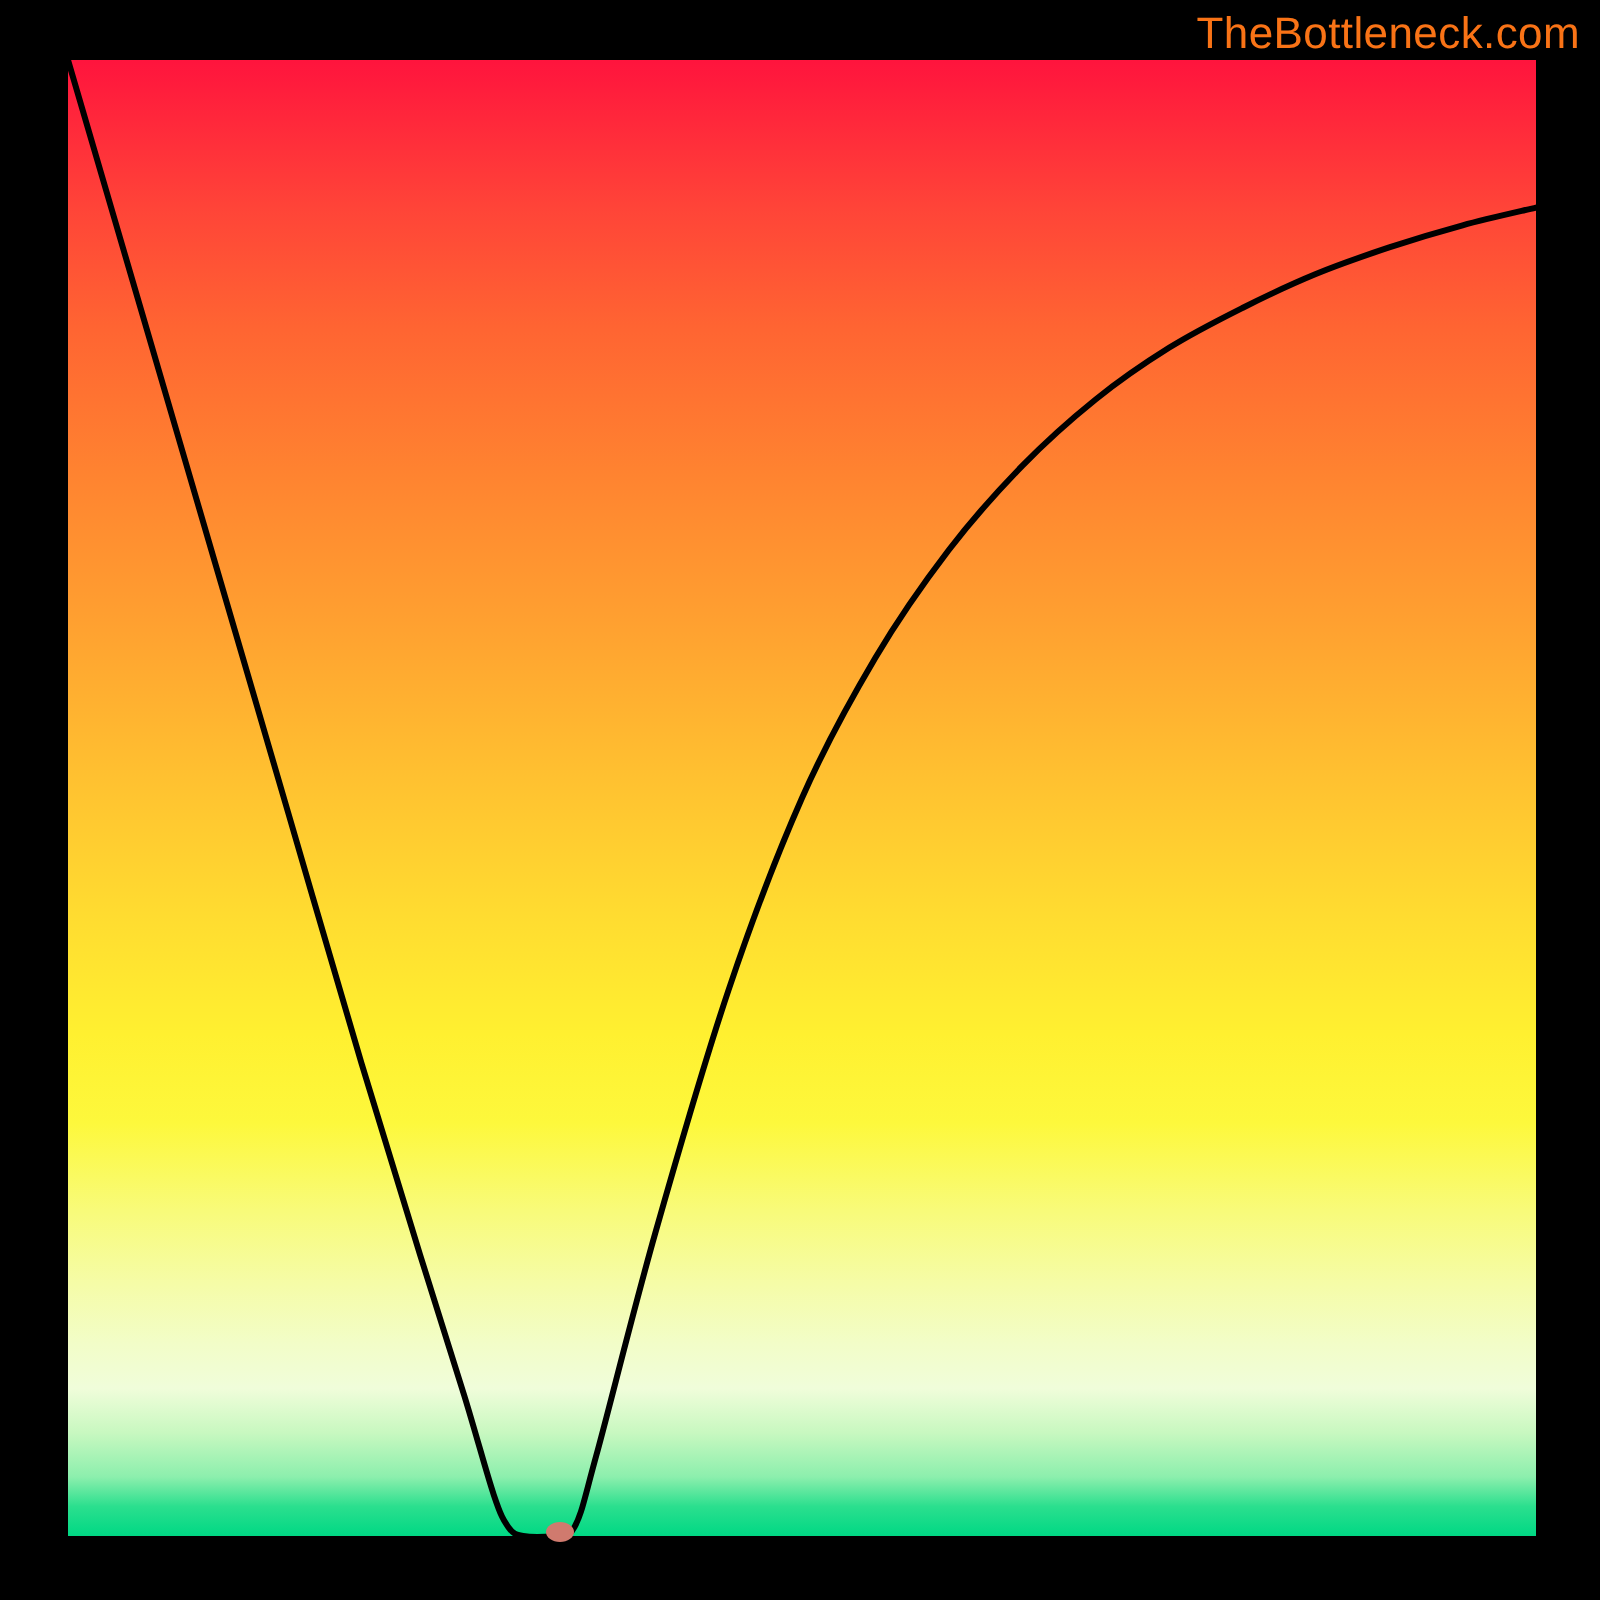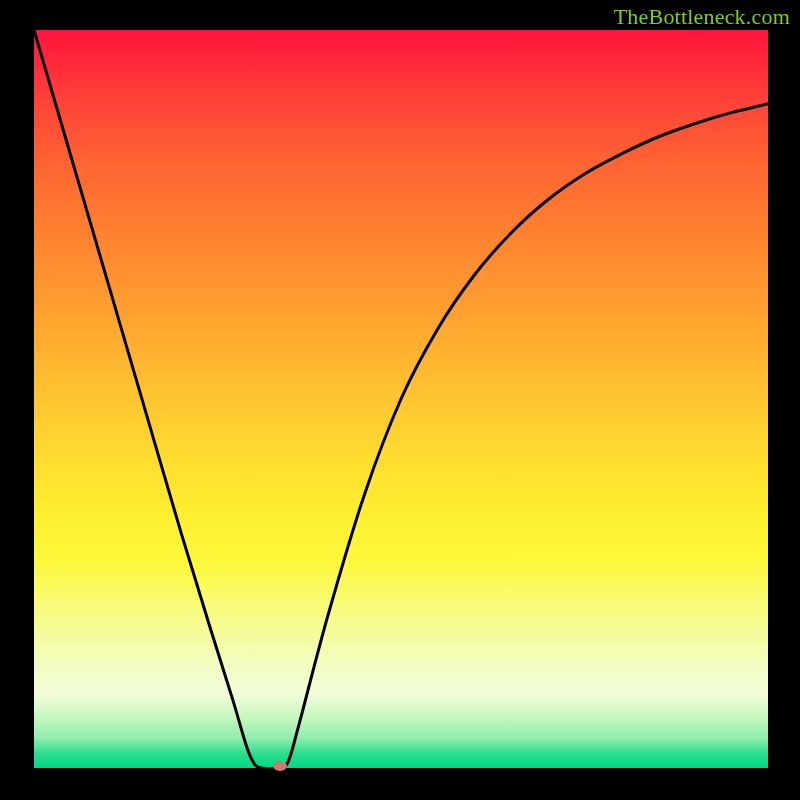--- a/index.html
+++ b/index.html
@@ -49,25 +49,24 @@
     position: absolute;
     left: 0;
     top: 0;
     width: 734px;
     height: 738px;
   }
   .watermark {
     position: absolute;
     top: 4px;
     right: 10px;
-    color: #84cc16;
+    color: #f97316;
     font-size: 22px;
     font-weight: 500;
     letter-spacing: 0.2px;
-    font-family: Liberation Serif, serif;
   }
   .marker-dot {
     position: absolute;
     width: 14px;
     height: 10px;
     background: #d07a6e;
     border-radius: 50%;
     transform: translate(-50%, -50%);
   }
 </style>

